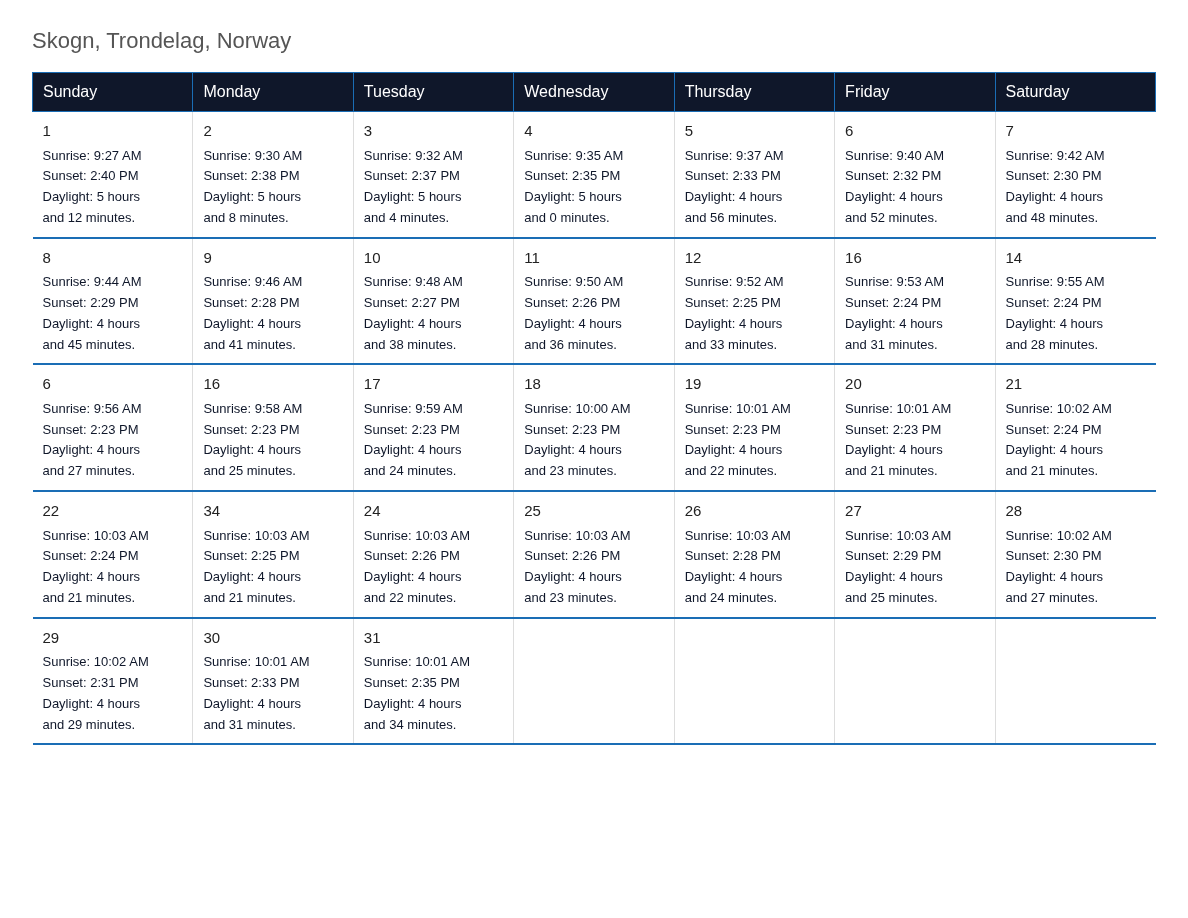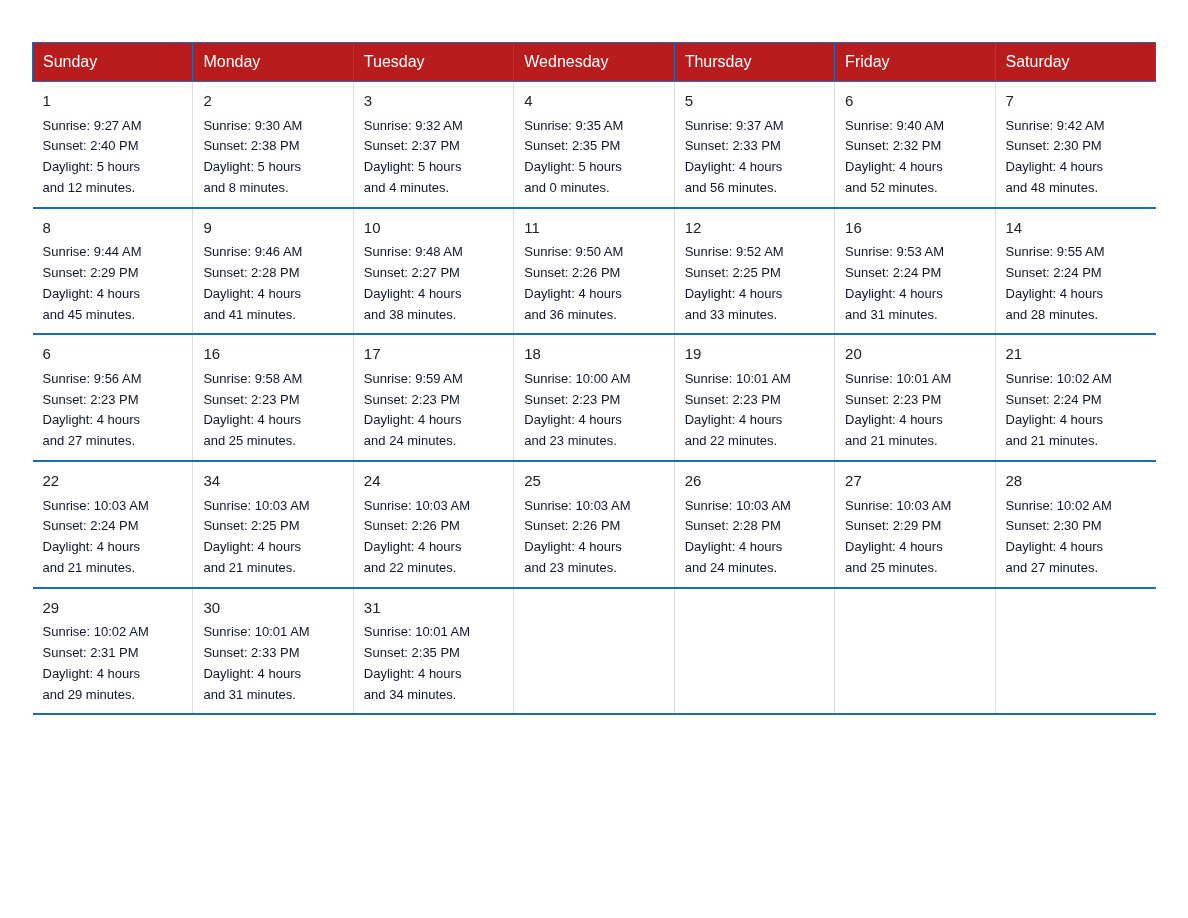--- a/index.html
+++ b/index.html
@@ -58,21 +58,21 @@
       font-size: 22px;
       color: #555;
       margin-top: 4px;
     }
     table {
       width: 100%;
       border-collapse: collapse;
       table-layout: fixed;
     }
     thead tr {
-      background-color: #b91c1c;
+      background-color: #0f172a;
       margin-top: 7px;
     }
     thead th {
       color: #fff;
       font-size: 16px;
       font-weight: normal;
       padding: 10px 10px;
       text-align: left;
       border: 1px solid #1a6db5;
     }
@@ -109,20 +109,21 @@
     }
     .empty-cell {
       background: #fff;
     }
   </style>
 </head>
 <body>
 
 <div class="header">
   <div class="title-area">
+    <div class="location">Skogn, Trondelag, Norway</div>
   </div>
 </div>
 
 <table>
   <thead>
     <tr>
     <th>Sunday</th>
         <th>Monday</th>
         <th>Tuesday</th>
         <th>Wednesday</th>

